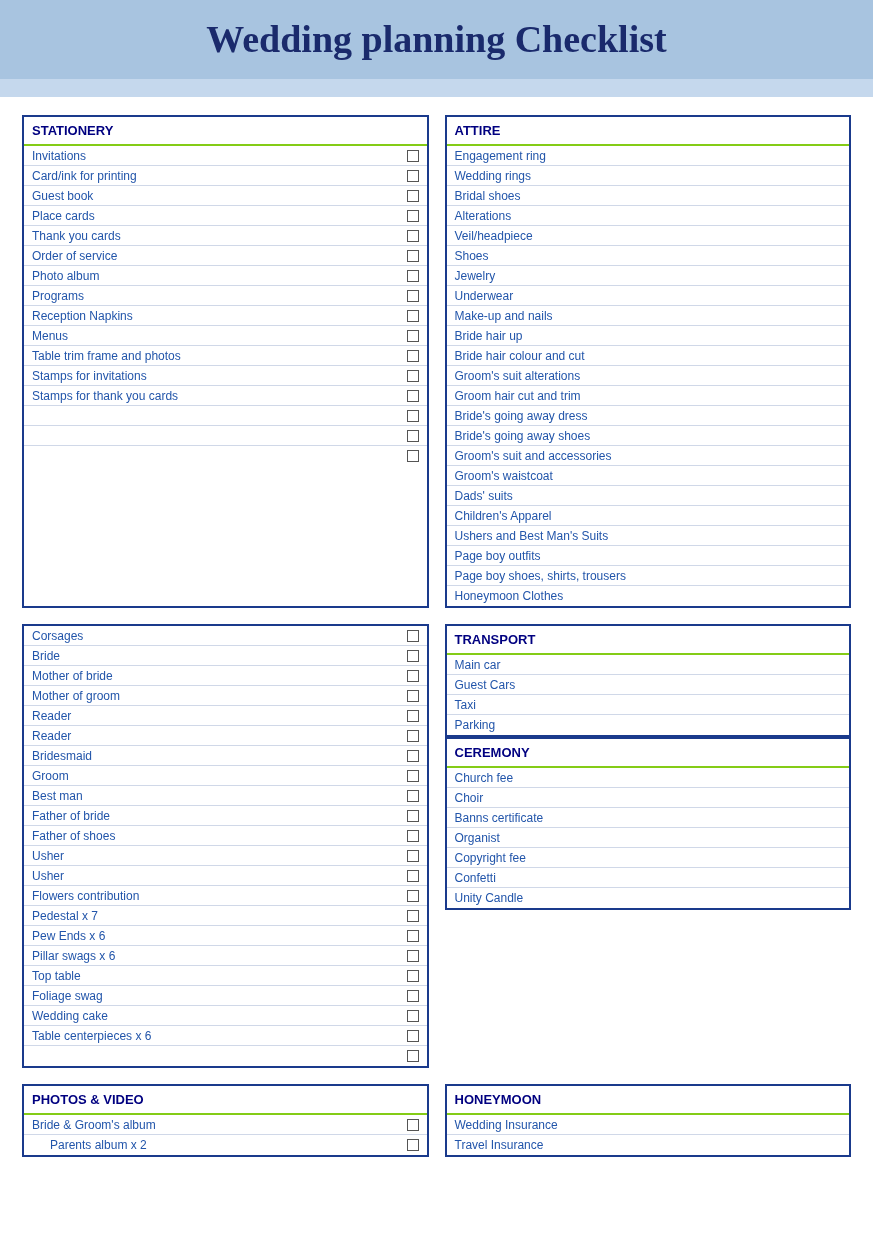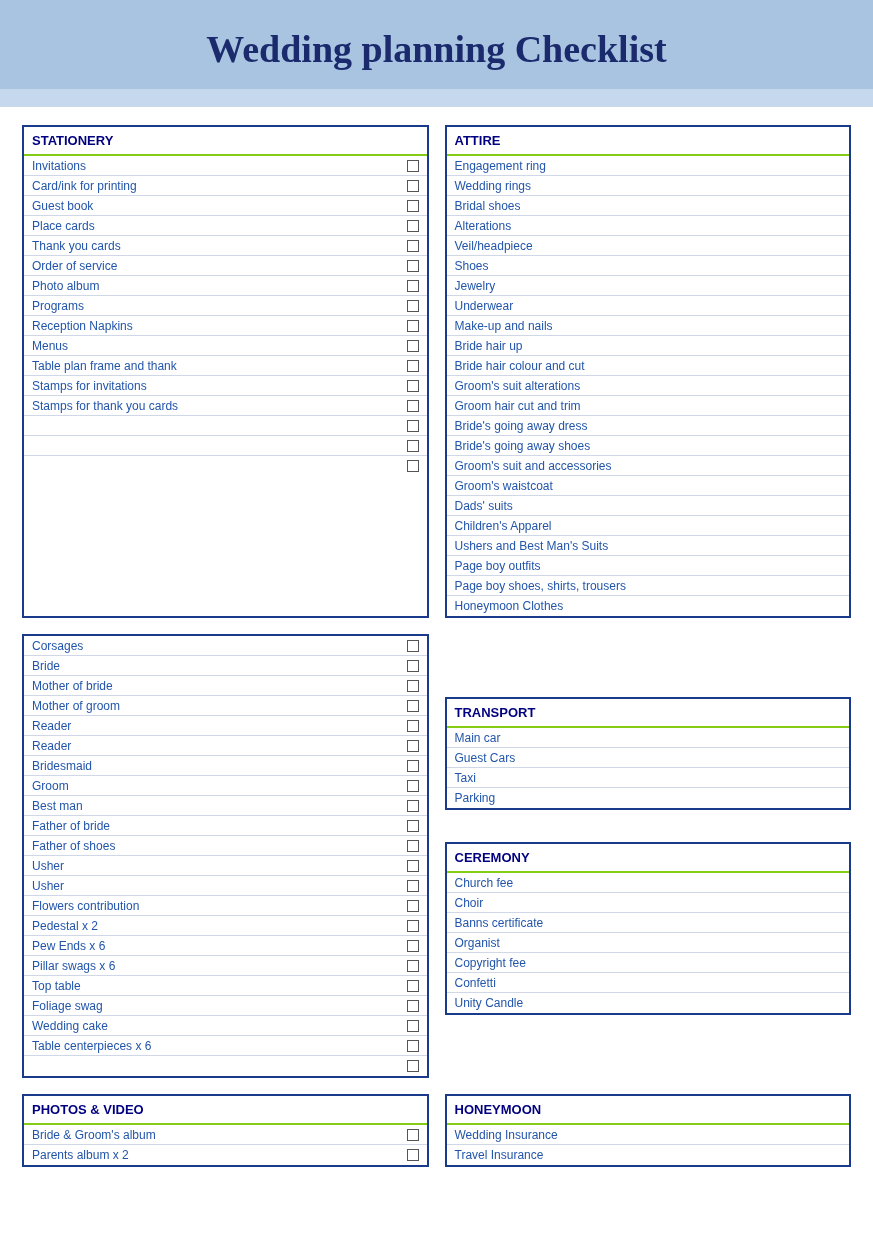--- a/index.html
+++ b/index.html
@@ -10,21 +10,21 @@
       min-height: 1234px;
     }
     .page {
       background: white;
       width: 873px;
       min-height: 1234px;
       padding-bottom: 30px;
     }
     .header {
       background: #a8c4e0;
-      padding: 27px 20px 18px 20px;
+      padding: 17px 20px 18px 20px;
       text-align: center;
     }
     .header h1 {
       font-size: 38px;
       font-weight: bold;
       color: #1a2a6c;
       font-family: Georgia, serif;
     }
     .sub-header {
       background: #c5d8ed;
@@ -51,20 +51,21 @@
     .section-item {
       display: flex;
       align-items: center;
       justify-content: space-between;
       padding: 2px 8px;
       border-bottom: 1px solid #d0d8e8;
       min-height: 20px;
     }
     .section-item:last-child {
       border-bottom: none;
+      margin-left: 18px;
     }
     .item-text {
       color: #2255aa;
       font-size: 12px;
       flex: 1;
     }
     .item-empty {
       flex: 1;
     }
     .checkbox {
@@ -136,21 +137,21 @@
           </div>
           <div class="section-item">
             <span class="item-text">Reception Napkins</span>
             <span class="checkbox"></span>
           </div>
           <div class="section-item">
             <span class="item-text">Menus</span>
             <span class="checkbox"></span>
           </div>
           <div class="section-item">
-            <span class="item-text">Table plan frame and thank</span>
+            <span class="item-text">Table trim frame and photos</span>
             <span class="checkbox"></span>
           </div>
           <div class="section-item">
             <span class="item-text">Stamps for invitations</span>
             <span class="checkbox"></span>
           </div>
           <div class="section-item">
             <span class="item-text">Stamps for thank you cards</span>
             <span class="checkbox"></span>
           </div>
@@ -296,21 +297,21 @@
           </div>
           <div class="section-item">
             <span class="item-text">Usher</span>
             <span class="checkbox"></span>
           </div>
           <div class="section-item">
             <span class="item-text">Flowers contribution</span>
             <span class="checkbox"></span>
           </div>
           <div class="section-item">
-            <span class="item-text">Pedestal x 2</span>
+            <span class="item-text">Pedestal x 7</span>
             <span class="checkbox"></span>
           </div>
           <div class="section-item">
             <span class="item-text">Pew Ends x 6</span>
             <span class="checkbox"></span>
           </div>
           <div class="section-item">
             <span class="item-text">Pillar swags x 6</span>
             <span class="checkbox"></span>
           </div>
@@ -330,21 +331,21 @@
             <span class="item-text">Table centerpieces x 6</span>
             <span class="checkbox"></span>
           </div>
           <div class="section-item">
             <span class="item-empty"></span>
             <span class="checkbox"></span>
           </div>
         </div>
     </div>
 
-    <div style="display:flex;flex-direction:column;gap:32px;justify-content:center;">
+    <div style="display:flex;flex-direction:column;gap:0;">
 
       <div class="section">
         <div class="section-title">TRANSPORT</div>
         <div>
         <div class="attire-item">
               <span class="item-text">Main car</span>
             </div>
             <div class="attire-item">
               <span class="item-text">Guest Cars</span>
             </div>

